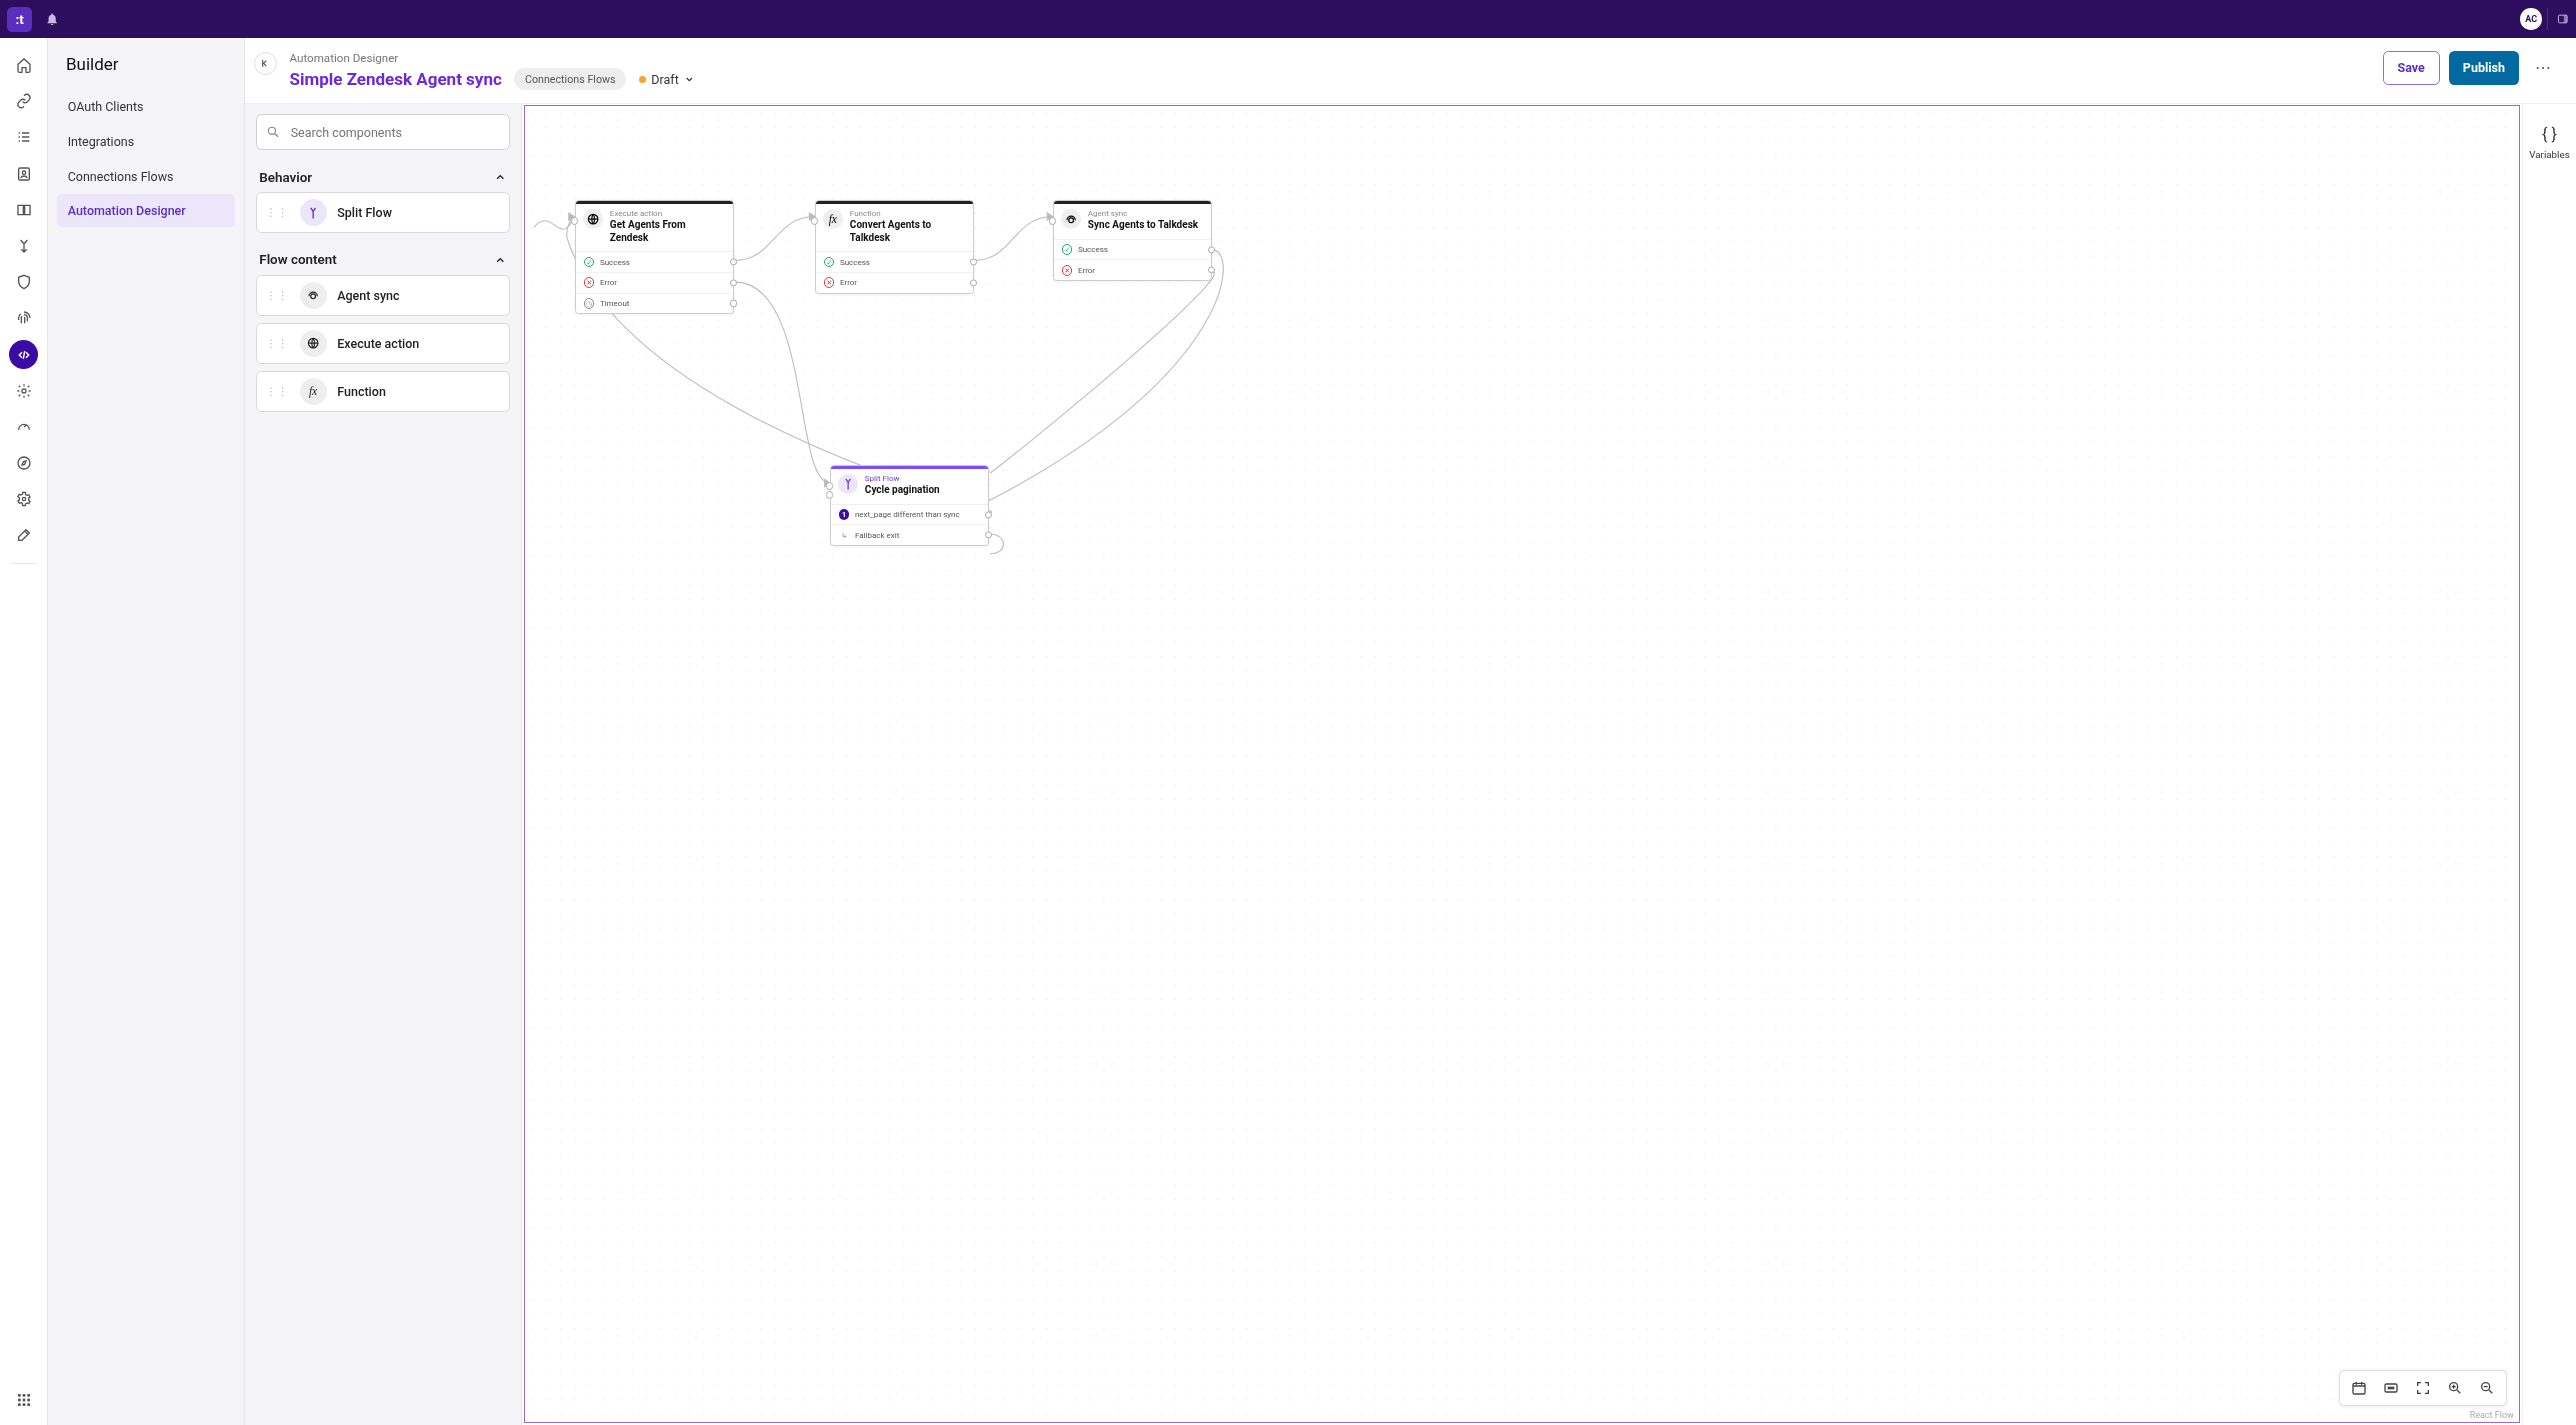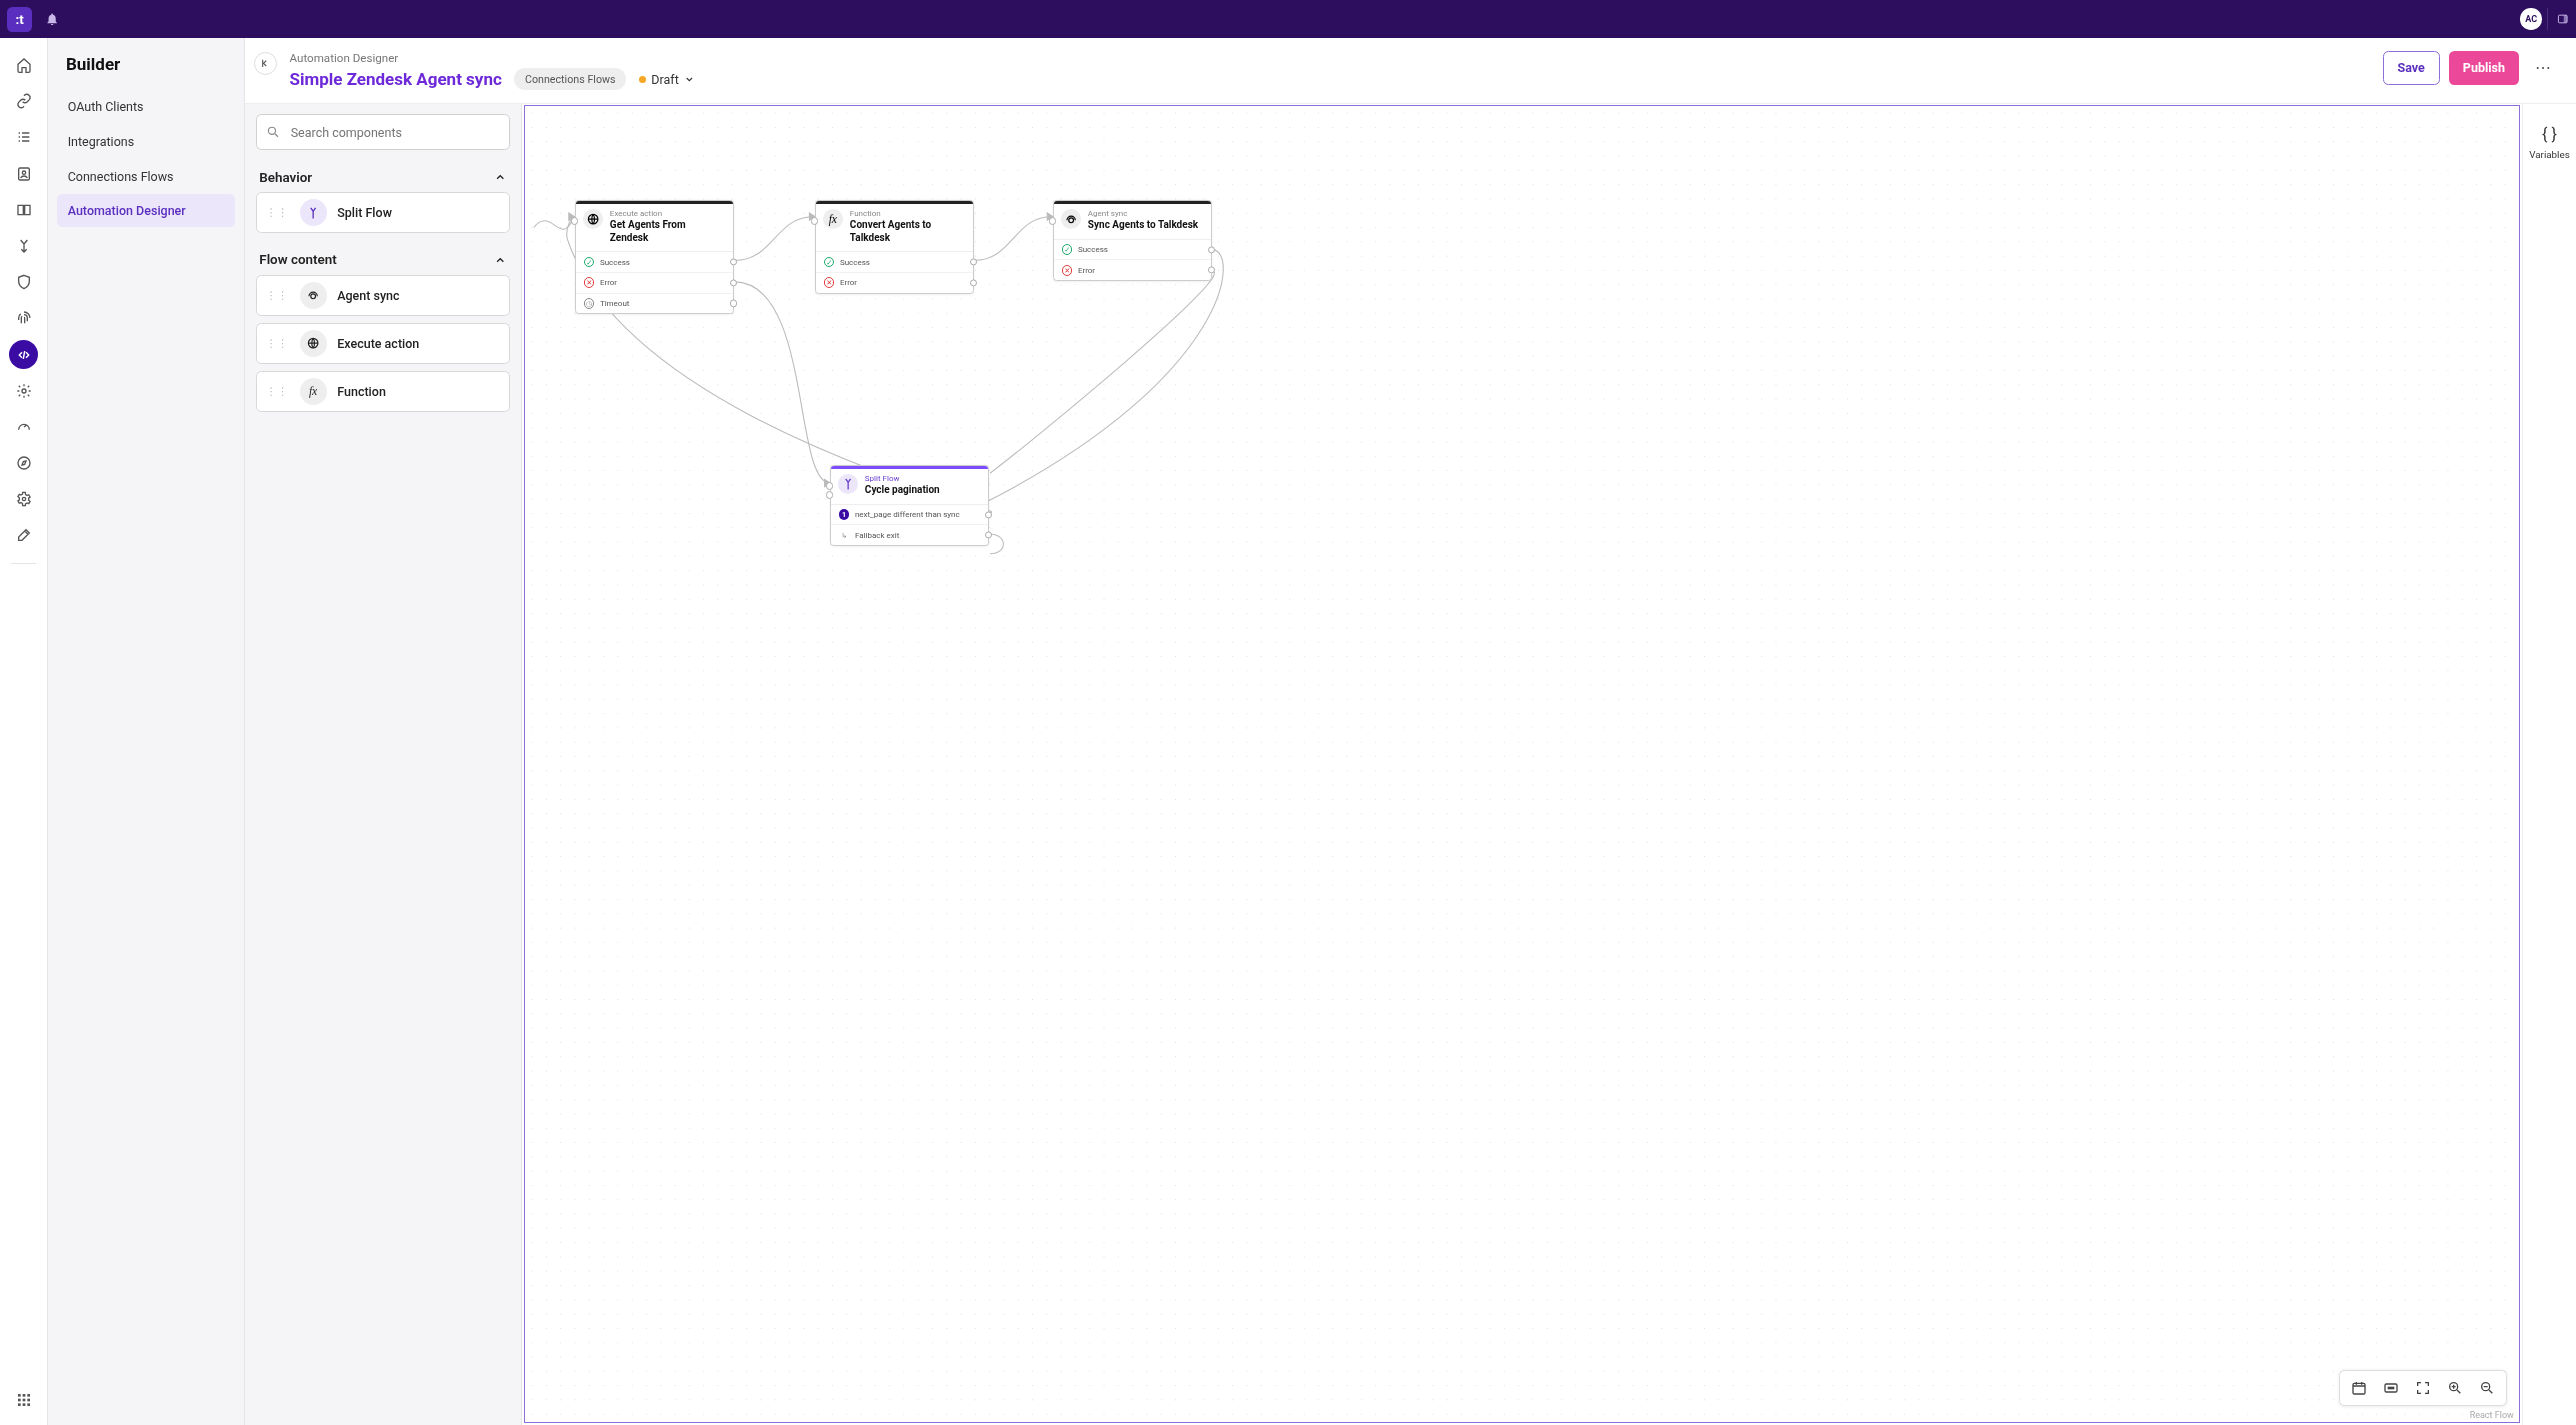--- a/index.html
+++ b/index.html
@@ -20,41 +20,41 @@
 
 
 .rail { width: 48px; background: #fff; border-right: 0.9px solid #e5e5e5; display: flex; flex-direction: column; align-items: center; padding-top: 12.5px; gap: 7.2px; }
 .rail-item { width: 29px; height: 29px; display: flex; align-items: center; justify-content: center; color: #555; border-radius: 50%; cursor: pointer; }
 .rail-item.active { background: #3a0ca3; color: #fff; }
 .rail-sep { width: 25px; height: 0.9px; background: #e5e5e5; margin: 5.4px 0; }
 .rail-bottom { margin-top: auto; margin-bottom: 10.7px; }
 
 
 .sidebar { width: 197px; background: #f5f5f7; border-right: 0.9px solid #e5e5e5; padding: 16px 9px; }
-.sidebar h2 { font-size: 17px; font-weight: 700; color: #111; padding: 0 9px 16px; }
+.sidebar h2 { font-size: 17px; font-weight: 400; color: #111; padding: 0 9px 16px; }
 .side-item { padding: 9px 10.7px; font-size: 12.5px; color: #333; border-radius: 5.4px; cursor: pointer; margin-bottom: 1.8px; }
 .side-item.active { background: #ece6fa; color: #5a2fbf; font-weight: 500; }
 
 
 .main { flex: 1; display: flex; flex-direction: column; position: relative; }
 
 
 .page-header { display: flex; align-items: flex-start; padding: 12.5px 18px 12.5px 9px; border-bottom: 0.9px solid #eee; gap: 12.5px; }
 .collapse-btn { width: 23px; height: 23px; border: 0.9px solid #ddd; border-radius: 50%; background: #fff; display: flex; align-items: center; justify-content: center; cursor: pointer; margin-top: 1.8px; color: #555; font-size: 10.7px; }
 .hdr-text { flex: 1; }
 .breadcrumb { font-size: 11.6px; color: #777; margin-bottom: 3.6px; }
 .title-row { display: flex; align-items: center; gap: 12.5px; }
 .title-row h1 { font-size: 17px; font-weight: 700; color: #6d28d9; }
 .chip { background: #eee; color: #555; font-size: 10.7px; padding: 4.5px 10.7px; border-radius: 12.5px; }
 .status { display: flex; align-items: center; gap: 5.4px; font-size: 12.5px; color: #333; cursor: pointer; }
 .dot-amber { width: 7.2px; height: 7.2px; border-radius: 50%; background: #f5a623; }
 .hdr-actions { display: flex; align-items: center; gap: 9px; }
 .btn { height: 34px; padding: 0 14px; border-radius: 5.4px; font-size: 12.5px; font-weight: 700; cursor: pointer; display: flex; align-items: center; }
 .btn-outline { background: #fff; border: 0.9px solid #8c6dd9; color: #5a2fbf; }
-.btn-primary { background: #ec4899; border: none; color: #fff; }
+.btn-primary { background: #0369a1; border: none; color: #fff; }
 .more-btn { width: 30px; height: 30px; display: flex; align-items: center; justify-content: center; cursor: pointer; color: #555; font-size: 16px; }
 
 
 .workarea { flex: 1; display: flex; overflow: hidden; }
 
 
 .palette { width: 277px; background: #f5f5f7; padding: 10.7px; border-right: 0.9px solid #e5e5e5; overflow-y: auto; }
 .search { position: relative; margin-bottom: 12.5px; }
 .search input { width: 100%; height: 36px; border: 0.9px solid #d0d0d0; border-radius: 5.4px; padding: 0 10.7px 0 34px; font-size: 12.5px; background: #fff; }
 .search .sicon { position: absolute; left: 10.7px; top: 50%; transform: translateY(-50%); color: #888; }

